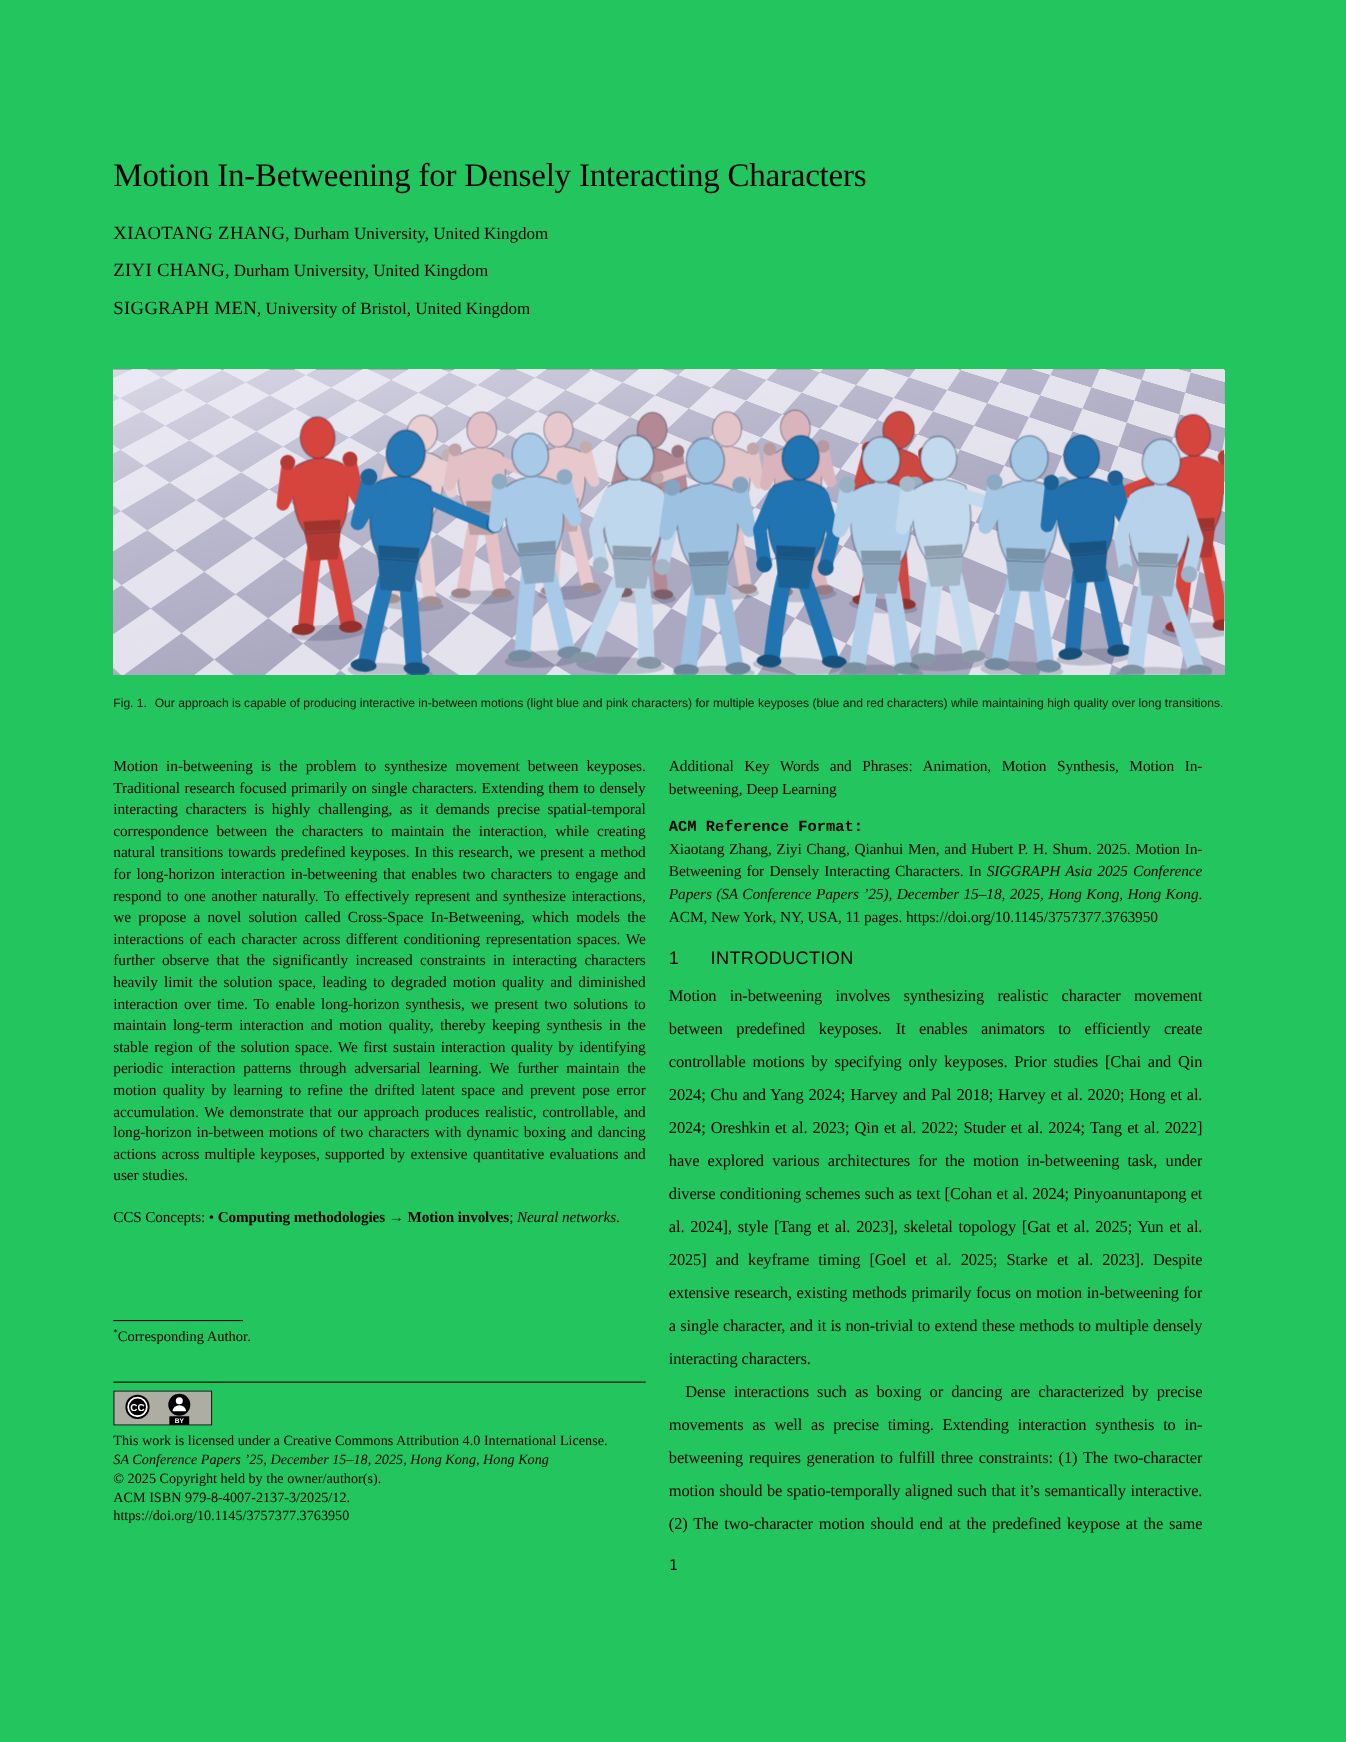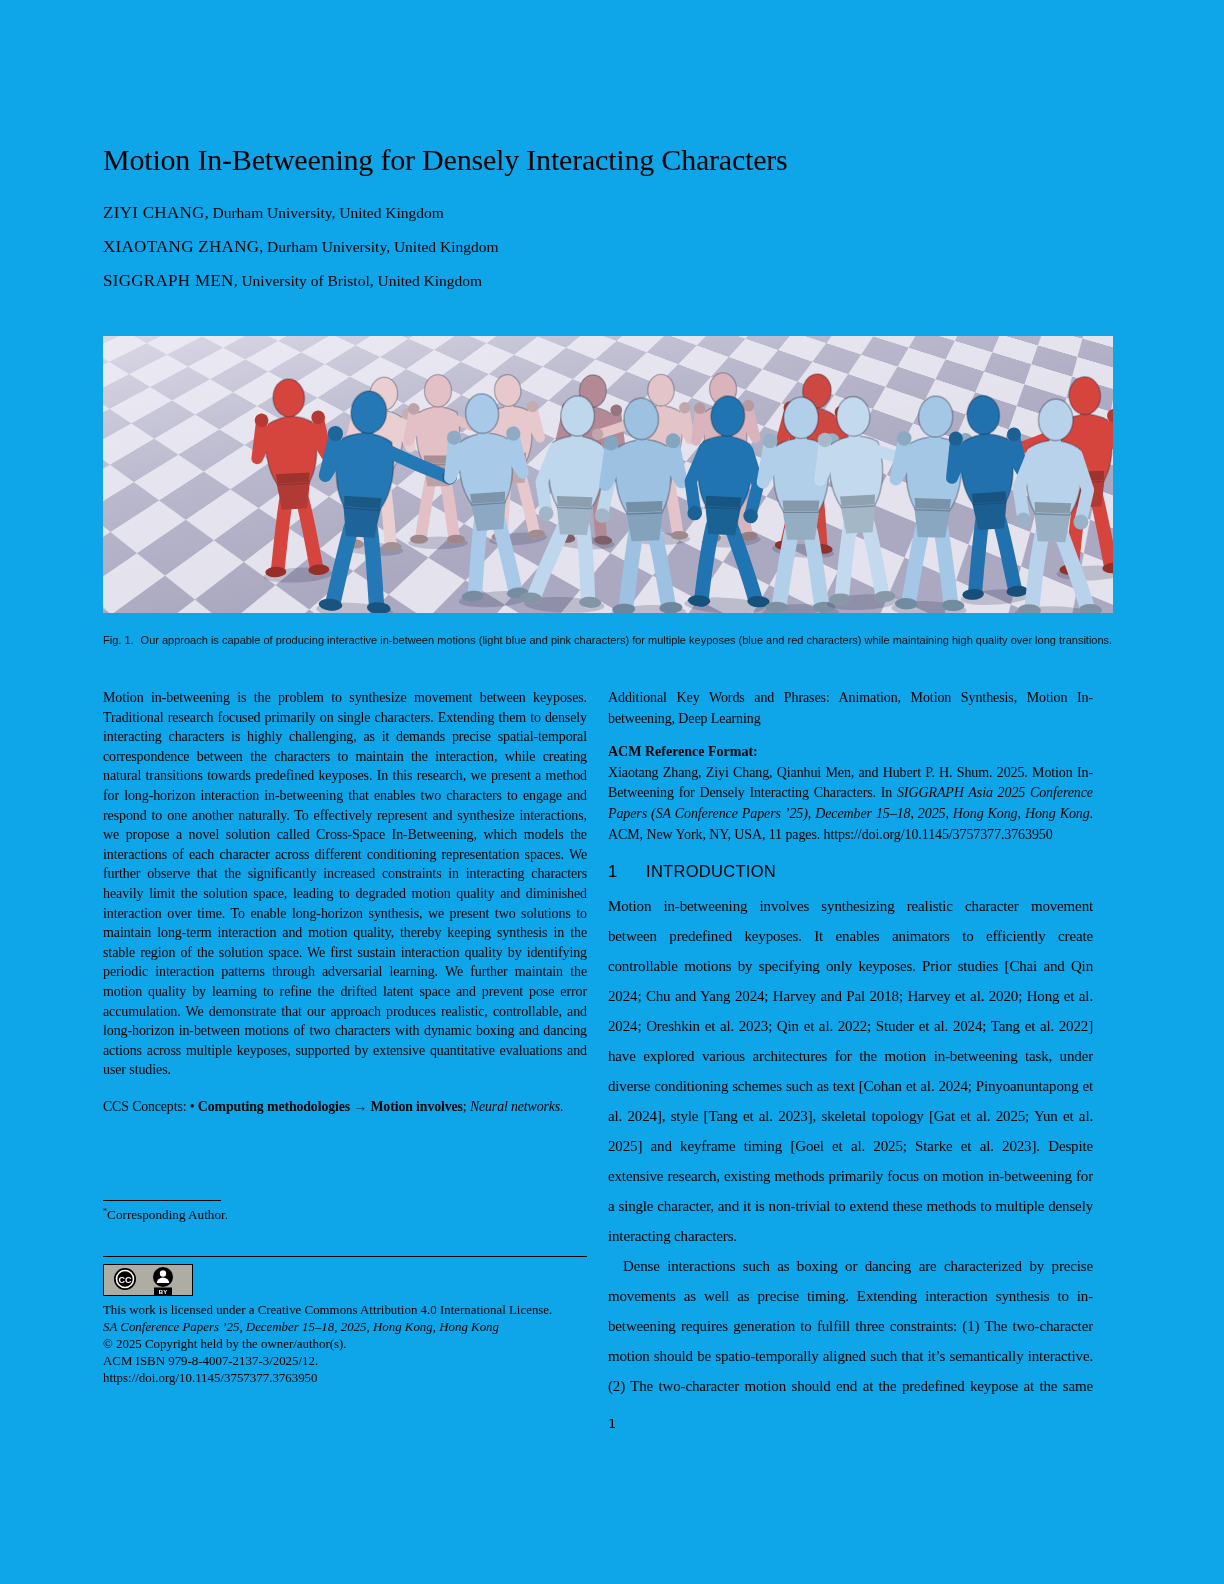--- a/index.html
+++ b/index.html
@@ -1,16 +1,16 @@
 <!DOCTYPE html>
 <html lang="en"><head>
 <meta charset="utf-8">
 <style>
   html,body{margin:0;padding:0;background:#ffffff;}
-  .page{position:relative;width:1224px;height:1584px;background:#0ea5e9;overflow:hidden;
+  .page{position:relative;width:1224px;height:1584px;background:#22c55e;overflow:hidden;
         font-family:"Liberation Serif",serif;color:#000;}
 
   .title{position:absolute;left:103px;top:143px;width:1010px;margin:0;
          font-size:30px;font-weight:normal;letter-spacing:-0.2px;}
 
   .authors{position:absolute;left:103px;top:194px;width:1010px;}
   .author-row{line-height:30px;font-size:15.5px;}
   .author-name{font-size:17px;letter-spacing:0.3px;}
   .author-row sup{font-size:60%;vertical-align:super;}
 
@@ -38,45 +38,45 @@
   .footnote-block{position:absolute;left:103px;top:1200px;width:484px;font-size:13.2px;}
   .footnote-rule{width:118px;border-top:1px solid #000;margin-bottom:6px;}
   .footnote-block sup{font-size:62%;vertical-align:super;}
 
   .license-block{position:absolute;left:103px;top:1256px;width:484px;font-size:12.9px;line-height:17px;}
   .license-rule{width:484px;border-top:1px solid #000;margin-bottom:7px;}
   .cc-badge{display:block;margin:2px 0 6px 0;}
   .lic-italic{font-style:italic;}
 
   .keywords{margin:0;font-size:14px;line-height:20.6px;text-align:justify;letter-spacing:-0.1px;}
-  .acm-ref-head{margin:13px 0 0 0;font-size:14px;line-height:20.6px;font-weight:bold;}
+  .acm-ref-head{margin:13px 0 0 0;font-size:14px;line-height:20.6px;font-weight:bold;font-family:Liberation Mono, monospace;}
   .acm-ref{margin:0;font-size:14px;line-height:20.6px;text-align:justify;letter-spacing:-0.1px;}
 
   .section-head{margin:17px 0 10px 0;font-family:"Liberation Sans",sans-serif;
                 font-size:16.5px;font-weight:normal;letter-spacing:0.3px;}
   .section-head .sec-num{display:inline-block;width:38px;}
   .body-par{margin:0;font-size:15px;line-height:30px;text-align:justify;letter-spacing:-0.15px;}
   .body-par.indent{text-indent:15px;}
 
   .pageno{position:absolute;left:0;top:1416px;width:1224px;text-align:center;
           font-family:"DejaVu Sans Mono",monospace;font-size:13px;}
 </style>
 </head>
 <body>
 
 <div class="page">
 
   <h1 class="title">Motion In-Betweening for Densely Interacting Characters</h1>
 
   <div class="authors">
     <div class="author-row">
-      <span class="author-name">ZIYI CHANG</span><sup></sup><span>,</span><span class="author-affil"> Durham University, United Kingdom</span>
+      <span class="author-name">XIAOTANG ZHANG</span><sup></sup><span>,</span><span class="author-affil"> Durham University, United Kingdom</span>
     </div>
     <div class="author-row">
-      <span class="author-name">XIAOTANG ZHANG</span><sup></sup><span>,</span><span class="author-affil"> Durham University, United Kingdom</span>
+      <span class="author-name">ZIYI CHANG</span><sup></sup><span>,</span><span class="author-affil"> Durham University, United Kingdom</span>
     </div>
     <div class="author-row">
       <span class="author-name">SIGGRAPH MEN</span><sup></sup><span>,</span><span class="author-affil"> University of Bristol, United Kingdom</span>
     </div>
   </div>
 
   <div class="figure-wrap">
     <div class="floor"></div>
     <div class="haze"></div>
     <svg class="chars-svg" id="chars" viewBox="0 0 1010 277">

